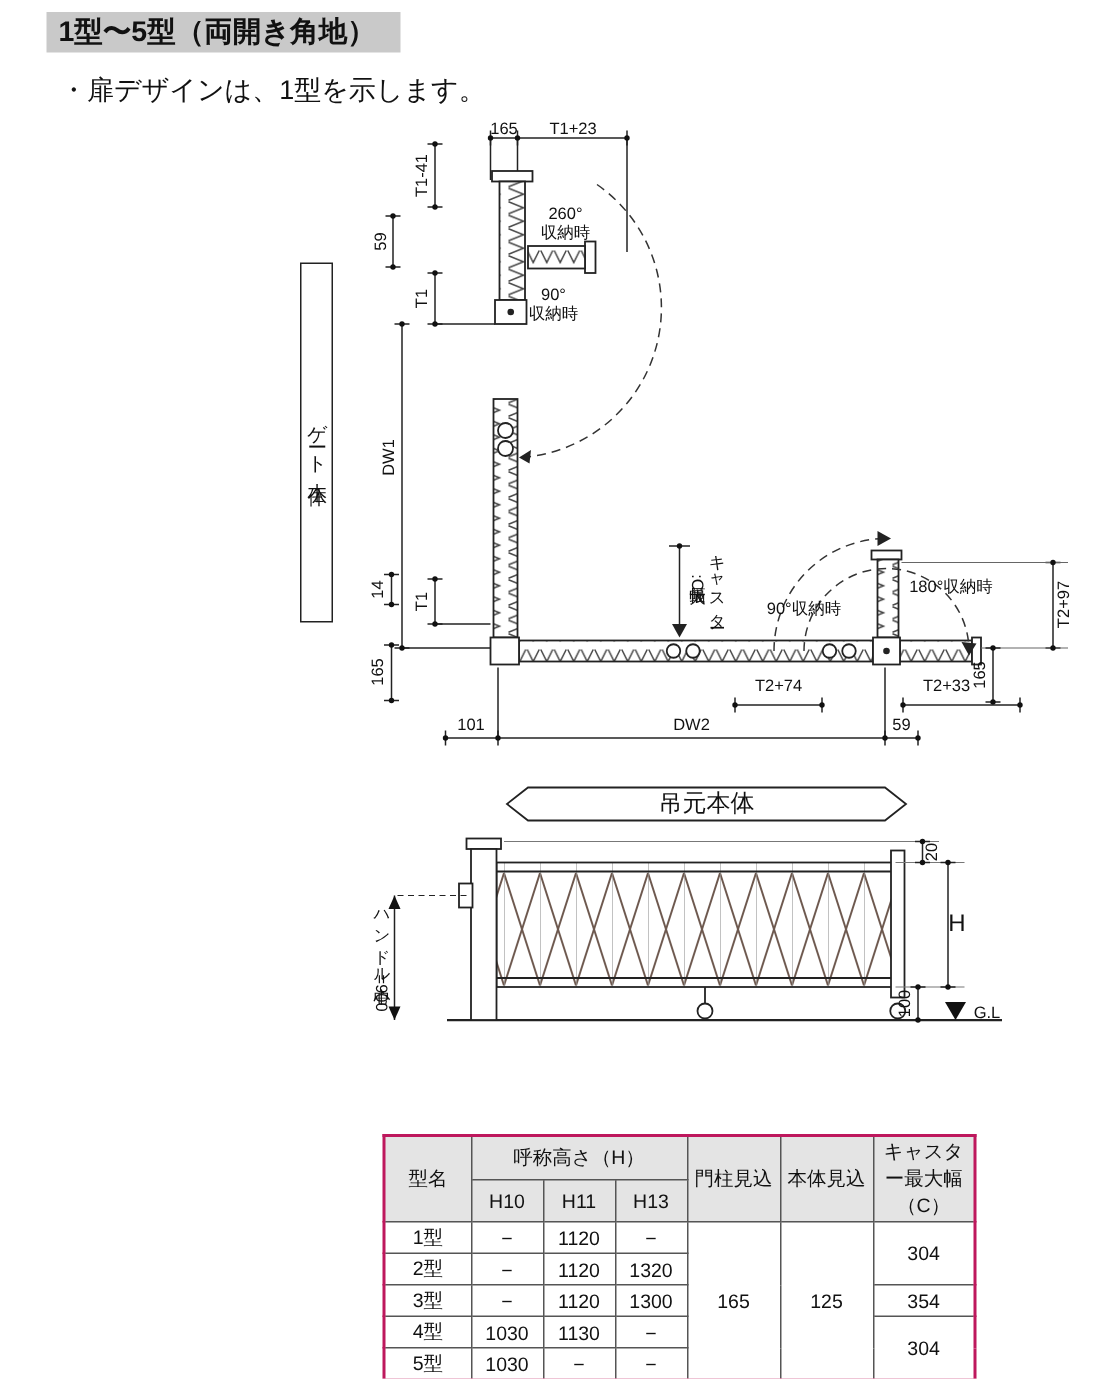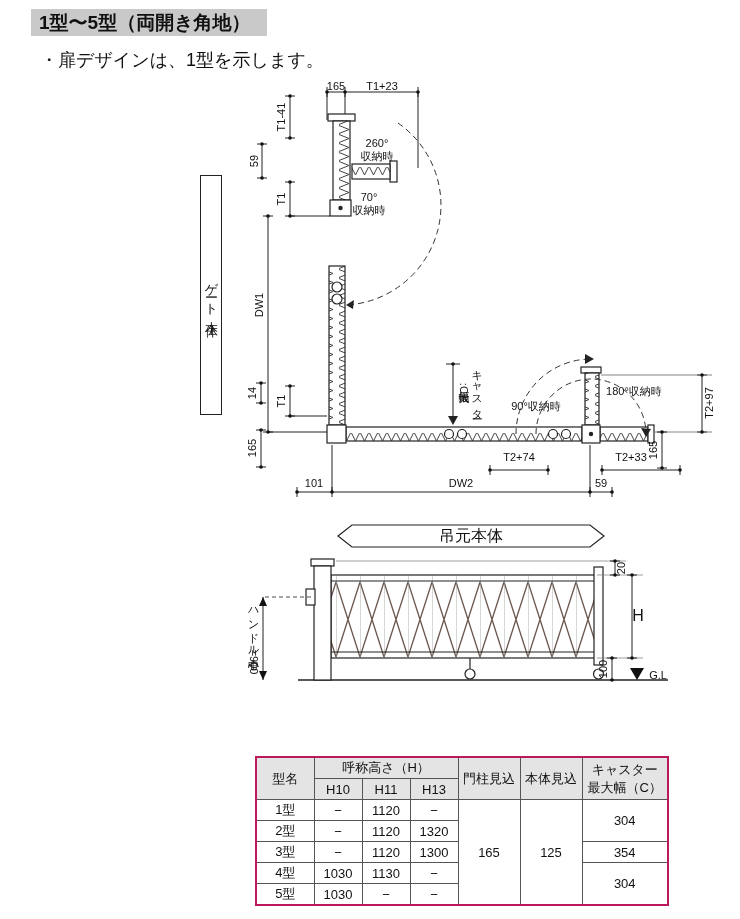--- a/index.html
+++ b/index.html
@@ -1,19 +1,19 @@
 <!DOCTYPE html>
 <html style="--band_bg: #c9c9c9; --band_square: #3f3f3f; --table_header_bg: #e4e4e4; --lattice: #6d584e; --ink: #111111;"><head>
 <meta charset="utf-8">
 <style>
 *{margin:0;padding:0;box-sizing:border-box}
 html,body{background:#fff}
 body{width:740px;height:919px;position:relative;overflow:hidden;
      font-family:"Liberation Sans","DejaVu Sans",sans-serif;color:#111}
-.titlebar{position:absolute;left:18px;top:8px;display:flex;align-items:center;height:28px}
+.titlebar{position:absolute;left:18px;top:8px;display:flex;align-items:flex-start;height:28px}
 .titlesq{width:13px;background:var(--band_square,#3f3f3f)}
 .title{background:var(--band_bg,#c9c9c9);font-size:19px;font-weight:bold;line-height:27px;
        padding:0 16px 0 8px;white-space:nowrap}
 .note{position:absolute;left:40px;top:48px;font-size:18px}
 .diagram{position:absolute;left:0;top:80px;width:740px;height:636px}
 .diagram svg{position:absolute;left:0;top:0}
 .lbl{position:absolute;font-size:11px;line-height:1.2;white-space:pre-line;text-align:center;
      transform:translate(-50%,-50%);color:#111}
 .rot{transform:translate(-50%,-50%) rotate(-90deg);white-space:nowrap}
 .vwm{writing-mode:vertical-rl}
@@ -225,21 +225,21 @@
 
   <div class="boxlbl" style="left:200px;top:95px;width:22px;height:240px">ゲート本体</div>
 
   <span class="lbl" style="left:336px;top:7px">165</span>
   <span class="lbl" style="left:382px;top:7px">T1+23</span>
   <span class="lbl rot" style="left:282px;top:37px">T1-41</span>
   <span class="lbl rot" style="left:255px;top:81px">59</span>
   <span class="lbl rot" style="left:282px;top:119px">T1</span>
   <span class="lbl" style="left:377px;top:70px">260°
 収納時</span>
-  <span class="lbl" style="left:369px;top:124px">70°
+  <span class="lbl" style="left:369px;top:124px">90°
 収納時</span>
   <span class="lbl rot" style="left:260px;top:225px">DW1</span>
   <span class="lbl rot" style="left:253px;top:313px">14</span>
   <span class="lbl rot" style="left:282px;top:321px">T1</span>
   <span class="lbl rot" style="left:253px;top:368px">165</span>
   <span class="lbl vwm" style="left:470px;top:308px">キャスター
 最大幅:C</span>
   <span class="lbl" style="left:536px;top:327px">90°収納時</span>
   <span class="lbl" style="left:634px;top:312px">180°収納時</span>
   <span class="lbl rot" style="left:710px;top:323px">T2+97</span>
@@ -258,21 +258,21 @@
   <span class="lbl" style="left:658px;top:596px">G.L</span>
 </div>
 
 <table class="spec">
   <tbody>
       <tr>
     <th rowspan="2" style="width:58px">型名</th>
     <th colspan="3">呼称高さ（H）</th>
     <th rowspan="2" style="width:62px">門柱見込</th>
     <th rowspan="2" style="width:62px">本体見込</th>
-    <th rowspan="2" style="width:86px">キャスター最大幅（C）</th>
+    <th rowspan="2" style="width:68px">キャスター最大幅（C）</th>
   </tr>
   <tr>
     <th style="width:48px">H10</th>
     <th style="width:48px">H11</th>
     <th style="width:48px">H13</th>
   </tr>
   <tr>
     <td>1型</td>
     <td>−</td>
     <td>1120</td>

